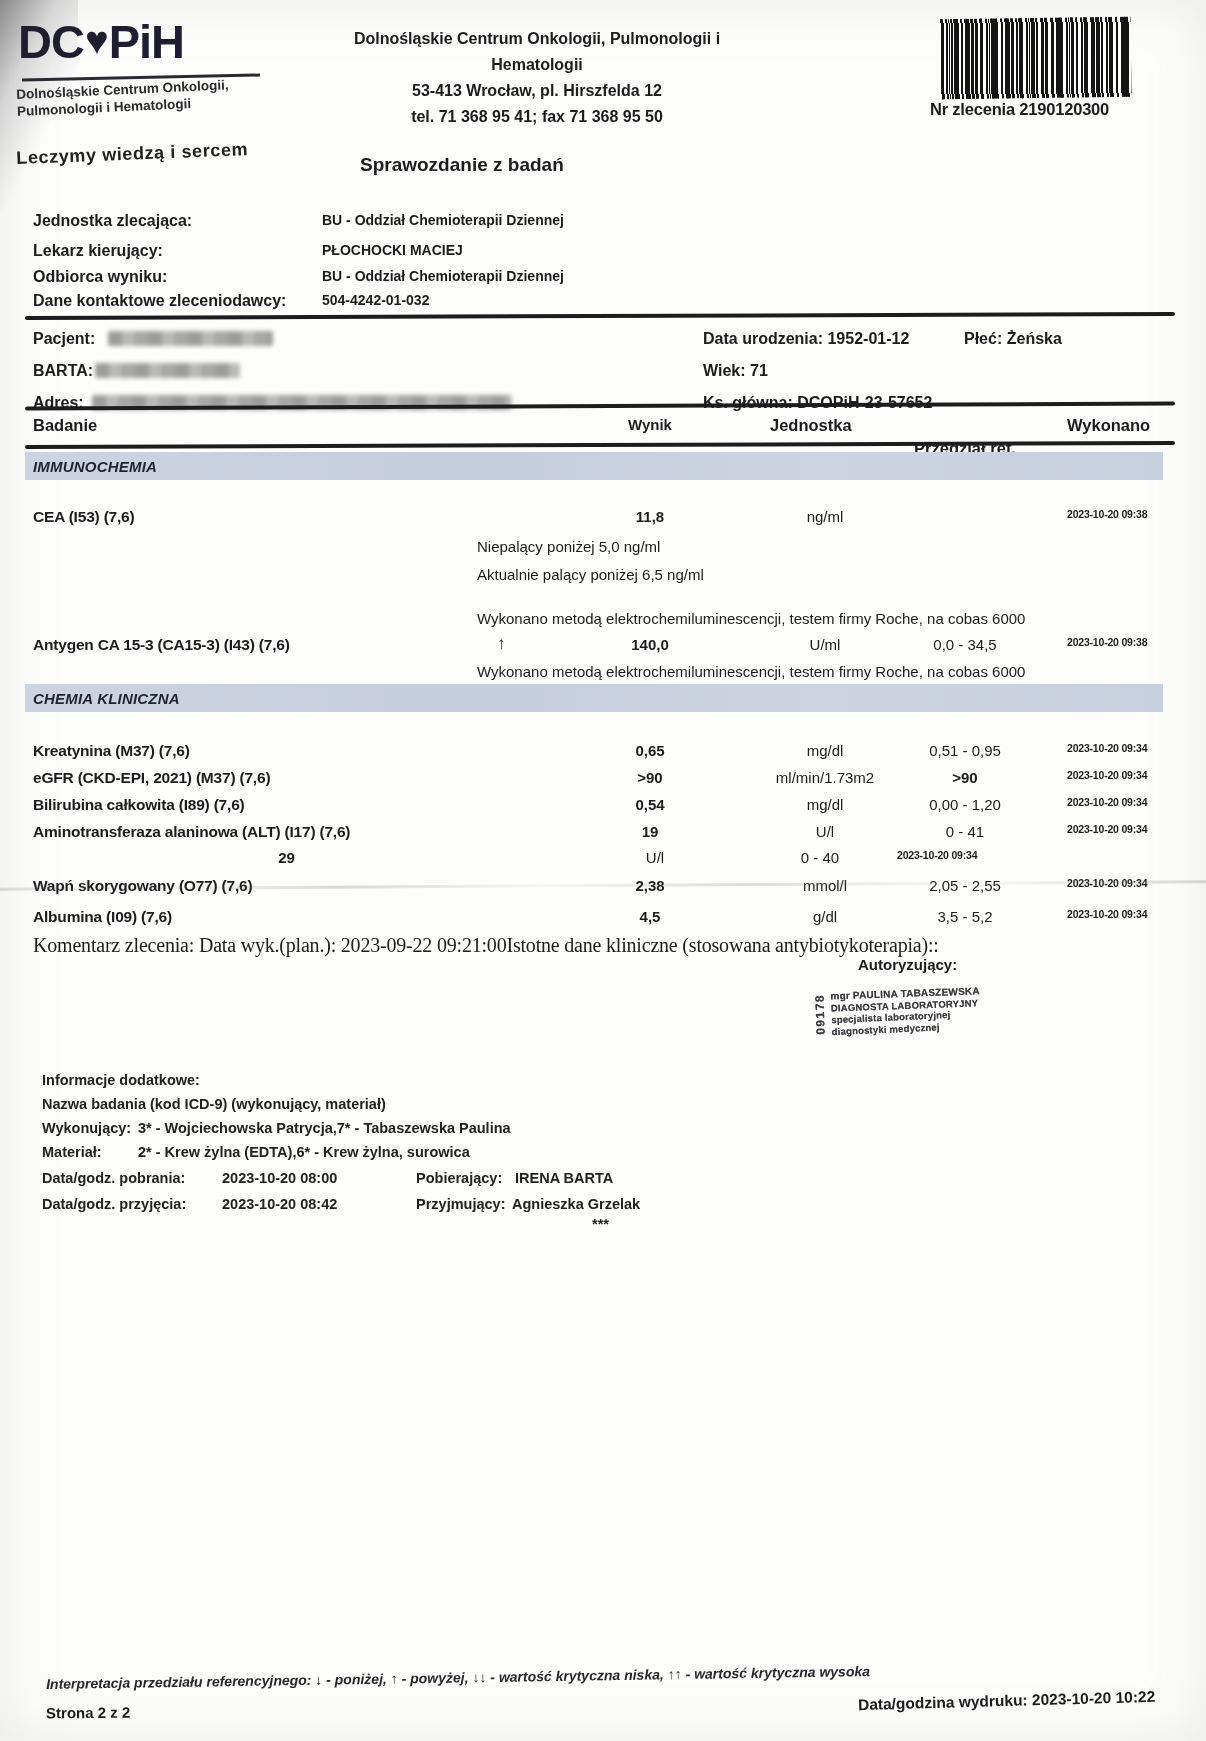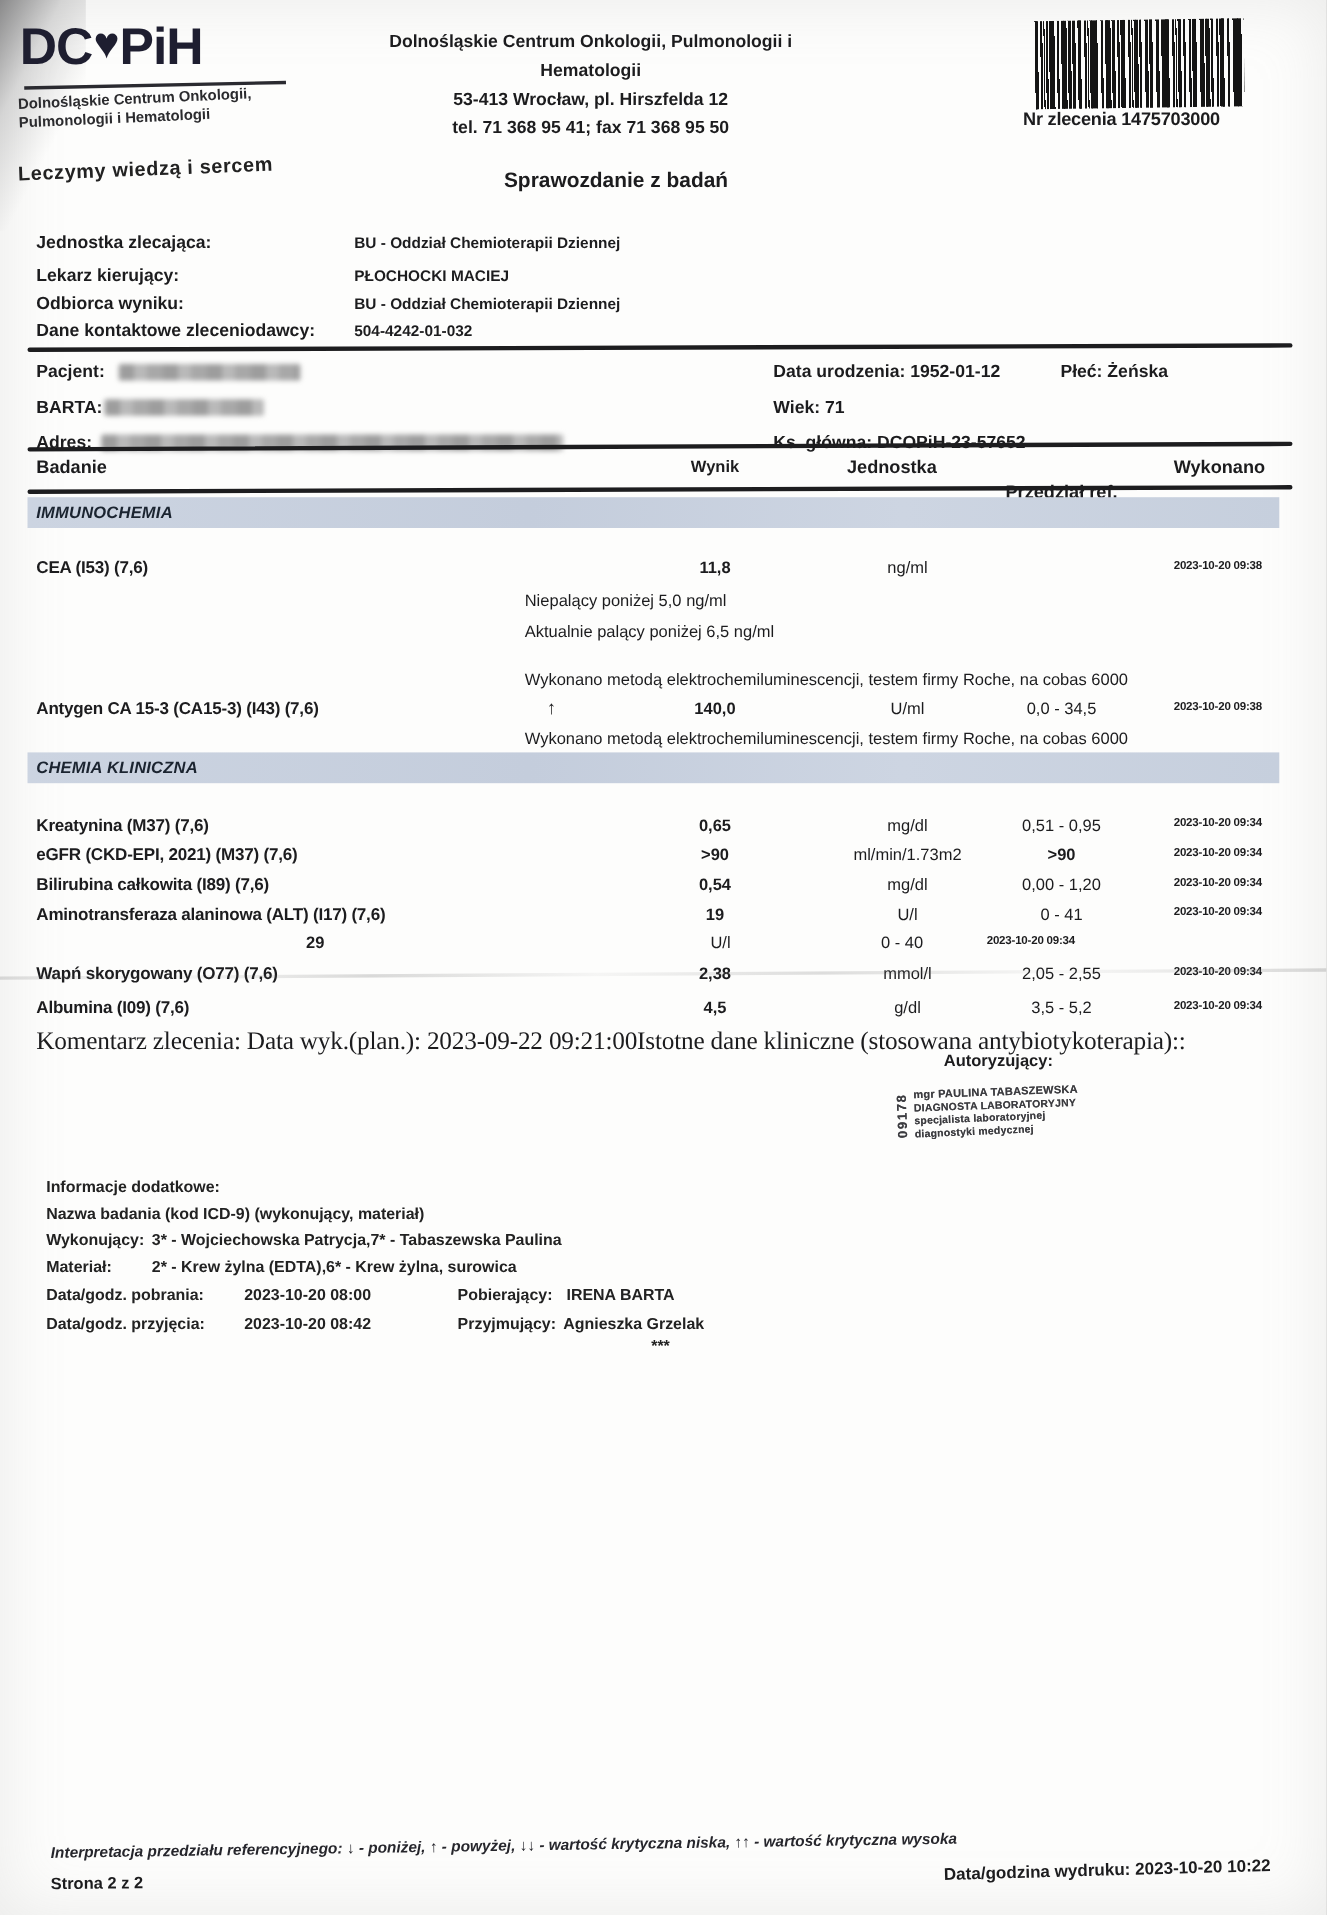--- a/index.html
+++ b/index.html
@@ -29,21 +29,21 @@
   .lab-line{font-size:16px;font-weight:600;}
   
   .barcode{top:18px;left:941px;width:190px;height:80px;transform:rotate(-.8deg);
     background:
       repeating-linear-gradient(90deg,#141414 0 2px,transparent 2px 5px),
       repeating-linear-gradient(90deg,#141414 0 1px,transparent 1px 8px),
       repeating-linear-gradient(90deg,#141414 0 3px,transparent 3px 13px),
       repeating-linear-gradient(90deg,#141414 0 1px,transparent 1px 17px);}
   .order-no{top:100px;left:930px;width:215px;font-size:16.5px;font-weight:600;letter-spacing:-.2px;}
   
-  .report-title{top:154px;left:360px;width:400px;text-align:center;font-size:19px;font-weight:700;}
+  .report-title{top:154px;left:360px;width:400px;text-align:left;font-size:19px;font-weight:700;}
   
   .oi-label{left:33px;font-size:16px;font-weight:600;}
   .oi-value{left:322px;font-size:14px;font-weight:600;}
   
   .rule{left:25px;width:1150px;background:#1d1d1f;border-radius:2px;}
   
   .pt-label{font-size:16px;font-weight:700;}
   .redact{display:inline-block;height:15px;border-radius:2px;vertical-align:middle;
     background:repeating-linear-gradient(90deg,#9d9d9d 0 14px,#b9b9b9 14px 26px,#a8a8a8 26px 40px);
     filter:blur(2.2px);}
@@ -59,21 +59,21 @@
   .c-date{font-size:10.5px;font-weight:600;padding-left:17px;white-space:nowrap;letter-spacing:-.2px;}
   .h-unit{padding-left:10px;}
   .h-ref{text-align:center;margin-top:23px;}
   .h-date{padding-left:17px;}
   .flag{position:absolute;left:464px;top:-2px;font-size:17px;font-weight:700;}
   .band{left:25px;width:1130px;height:28px;display:flex;align-items:center;padding-left:8px;
     background:linear-gradient(90deg,#ccd4e1,#c4cddc 40%,#cdd5e2 70%,#c6cfdd);
     font-size:15px;font-weight:700;font-style:italic;color:#1b2430;letter-spacing:.2px;}
   .note{left:477px;font-size:15px;}
   
-  .comment{left:33px;width:1120px;font-family:"Liberation Serif",serif;font-size:23px;letter-spacing:-.2px;}
+  .comment{left:33px;width:1120px;font-family:"Liberation Serif",serif;font-size:20px;letter-spacing:-.2px;}
   .auth{left:858px;font-size:15px;font-weight:700;}
   .stamp{top:988px;left:813px;width:180px;transform:rotate(-2deg);color:#3c3c40;
     display:flex;gap:4px;align-items:center;text-shadow:0 0 .6px rgba(60,60,64,.8);}
   .stamp-no{writing-mode:vertical-rl;transform:rotate(180deg);font-size:12px;font-weight:700;letter-spacing:1.5px;}
   .stamp-lines{font-size:9.5px;font-weight:700;line-height:11.5px;letter-spacing:.2px;}
   .stamp-lines .s1{font-size:10px;}
   .stamp-lines .s3,.stamp-lines .s4{font-weight:600;transform:rotate(-.5deg);}
   
   .ai{font-size:14.5px;font-weight:600;color:#222;}
   
@@ -102,21 +102,21 @@
   </div>
   <div class="abs logo-tag">Leczymy wiedzą i sercem</div>
 
   <div class="abs lab-head">
     <div class="lab-line">Dolnośląskie Centrum Onkologii, Pulmonologii i Hematologii</div>
     <div class="lab-line">53-413 Wrocław, pl. Hirszfelda 12</div>
     <div class="lab-line">tel. 71 368 95 41; fax 71 368 95 50</div>
   </div>
 
   <div class="abs barcode"></div>
-  <div class="abs order-no">Nr zlecenia 1475703000</div>
+  <div class="abs order-no">Nr zlecenia 2190120300</div>
 
   <div class="abs report-title">Sprawozdanie z badań</div>
 
   <div class="abs oi-label" style="top:212px">Jednostka zlecająca:</div>
   <div class="abs oi-value" style="top:212px">BU - Oddział Chemioterapii Dziennej</div>
   <div class="abs oi-label" style="top:242px">Lekarz kierujący:</div>
   <div class="abs oi-value" style="top:242px">PŁOCHOCKI MACIEJ</div>
   <div class="abs oi-label" style="top:268px">Odbiorca wyniku:</div>
   <div class="abs oi-value" style="top:268px">BU - Oddział Chemioterapii Dziennej</div>
   <div class="abs oi-label" style="top:292px">Dane kontaktowe zleceniodawcy:</div>

